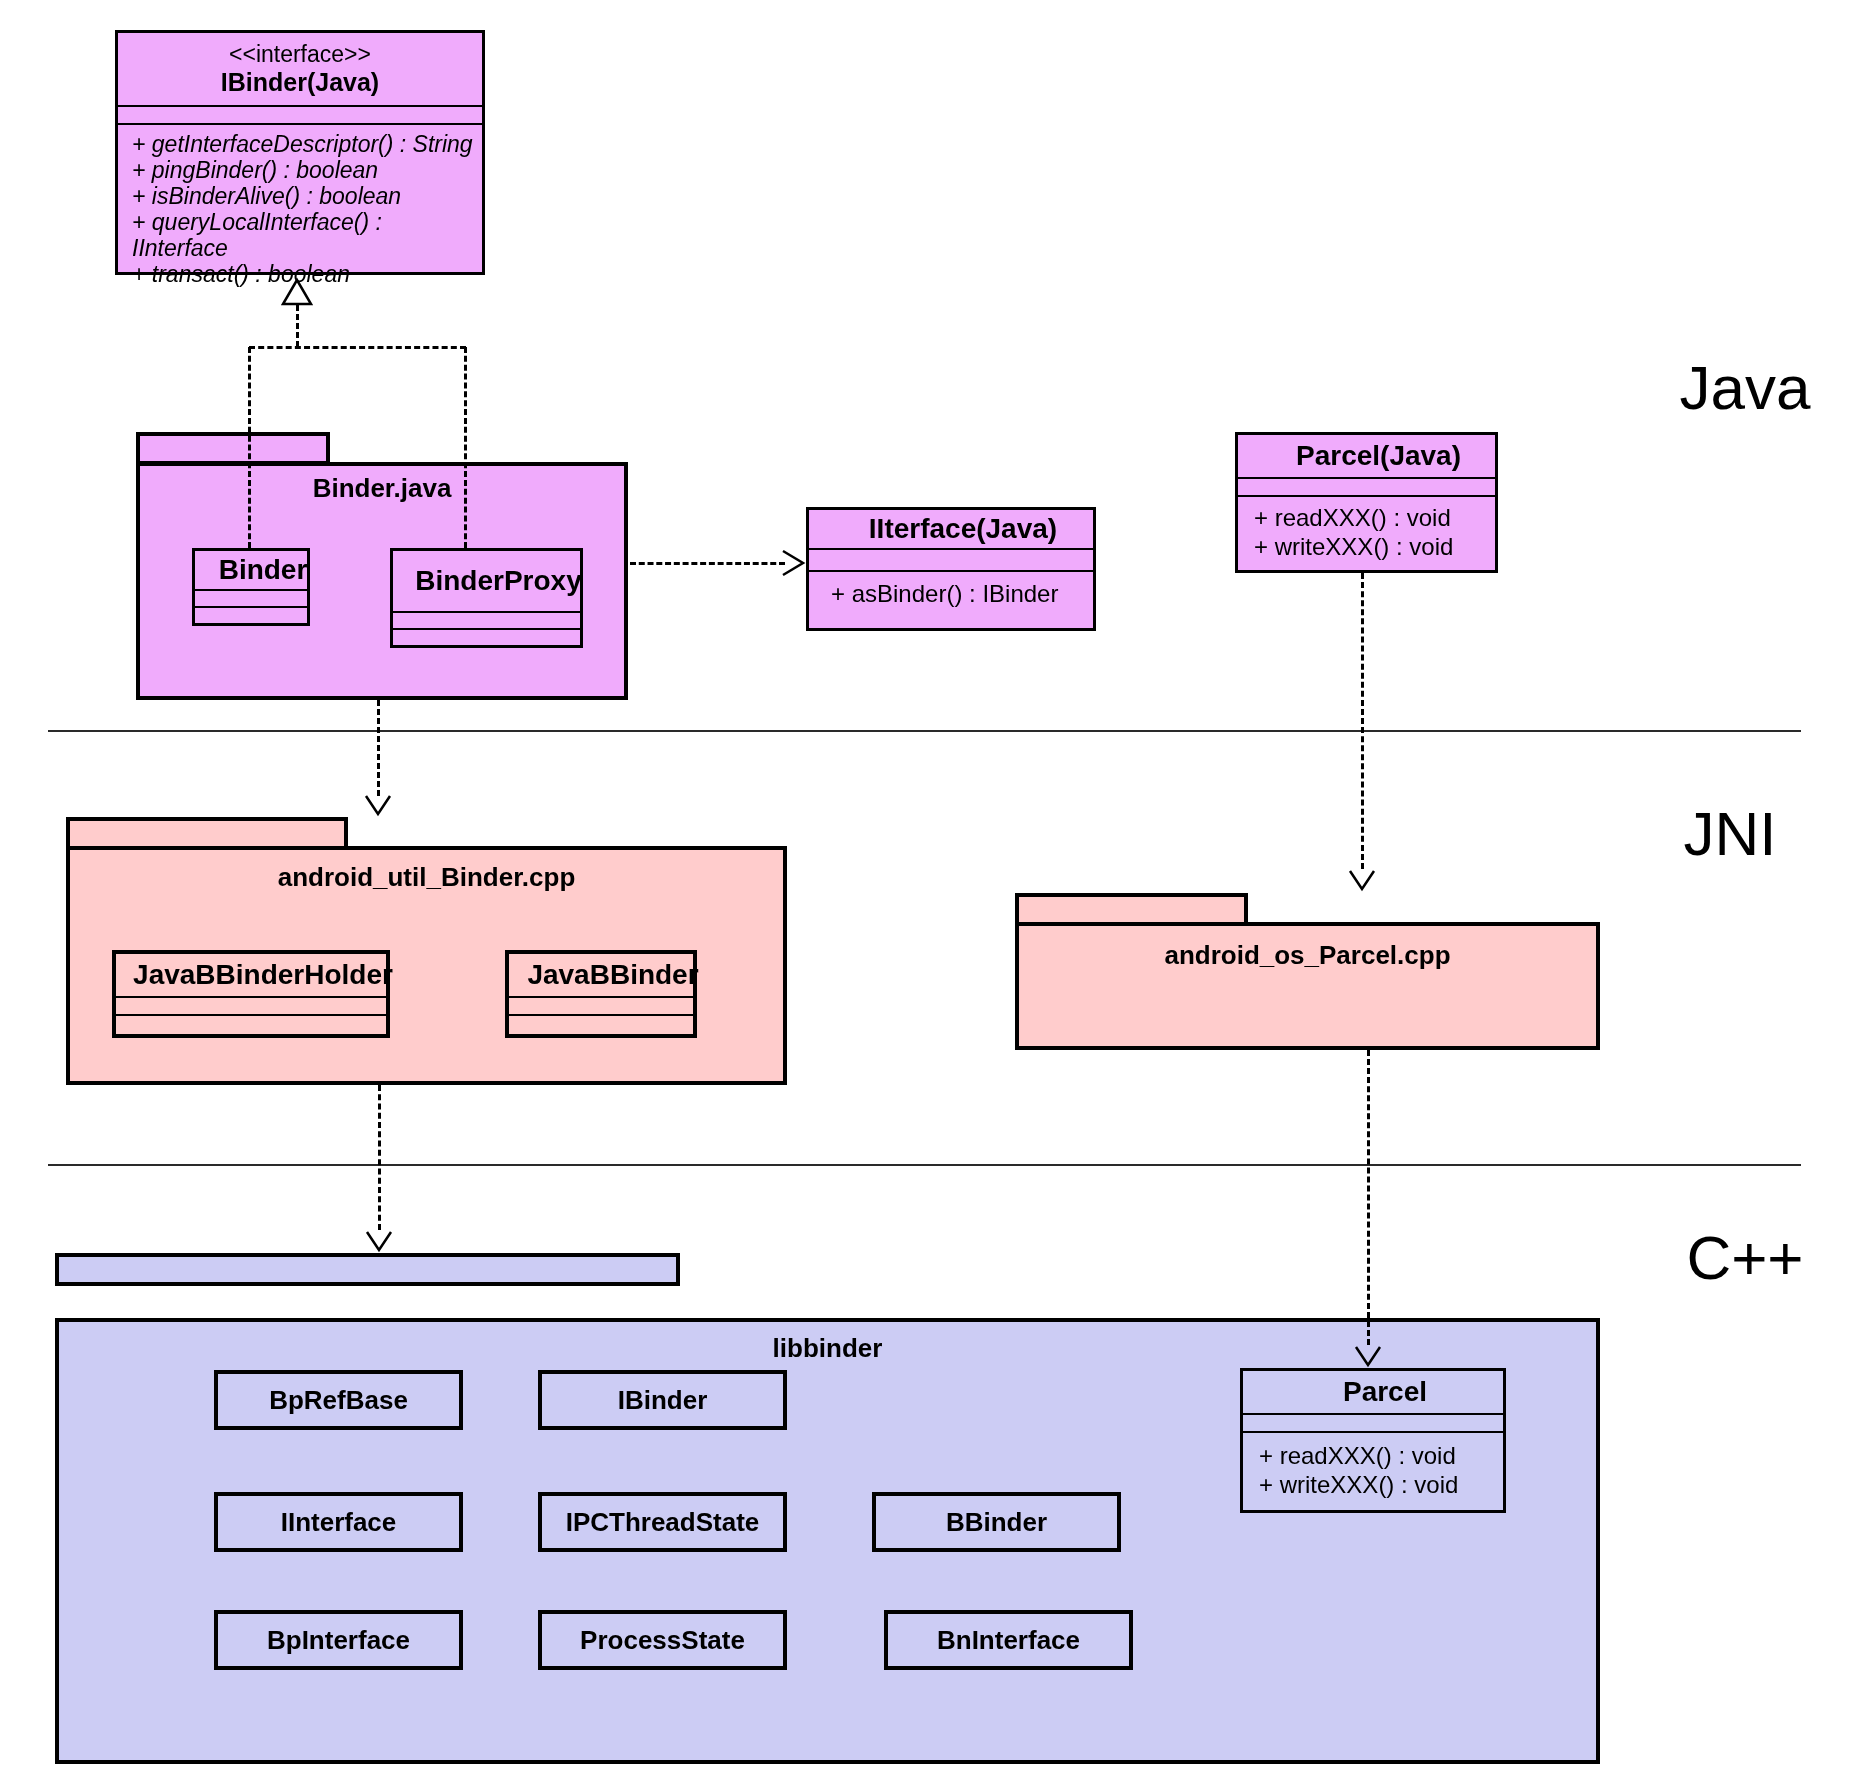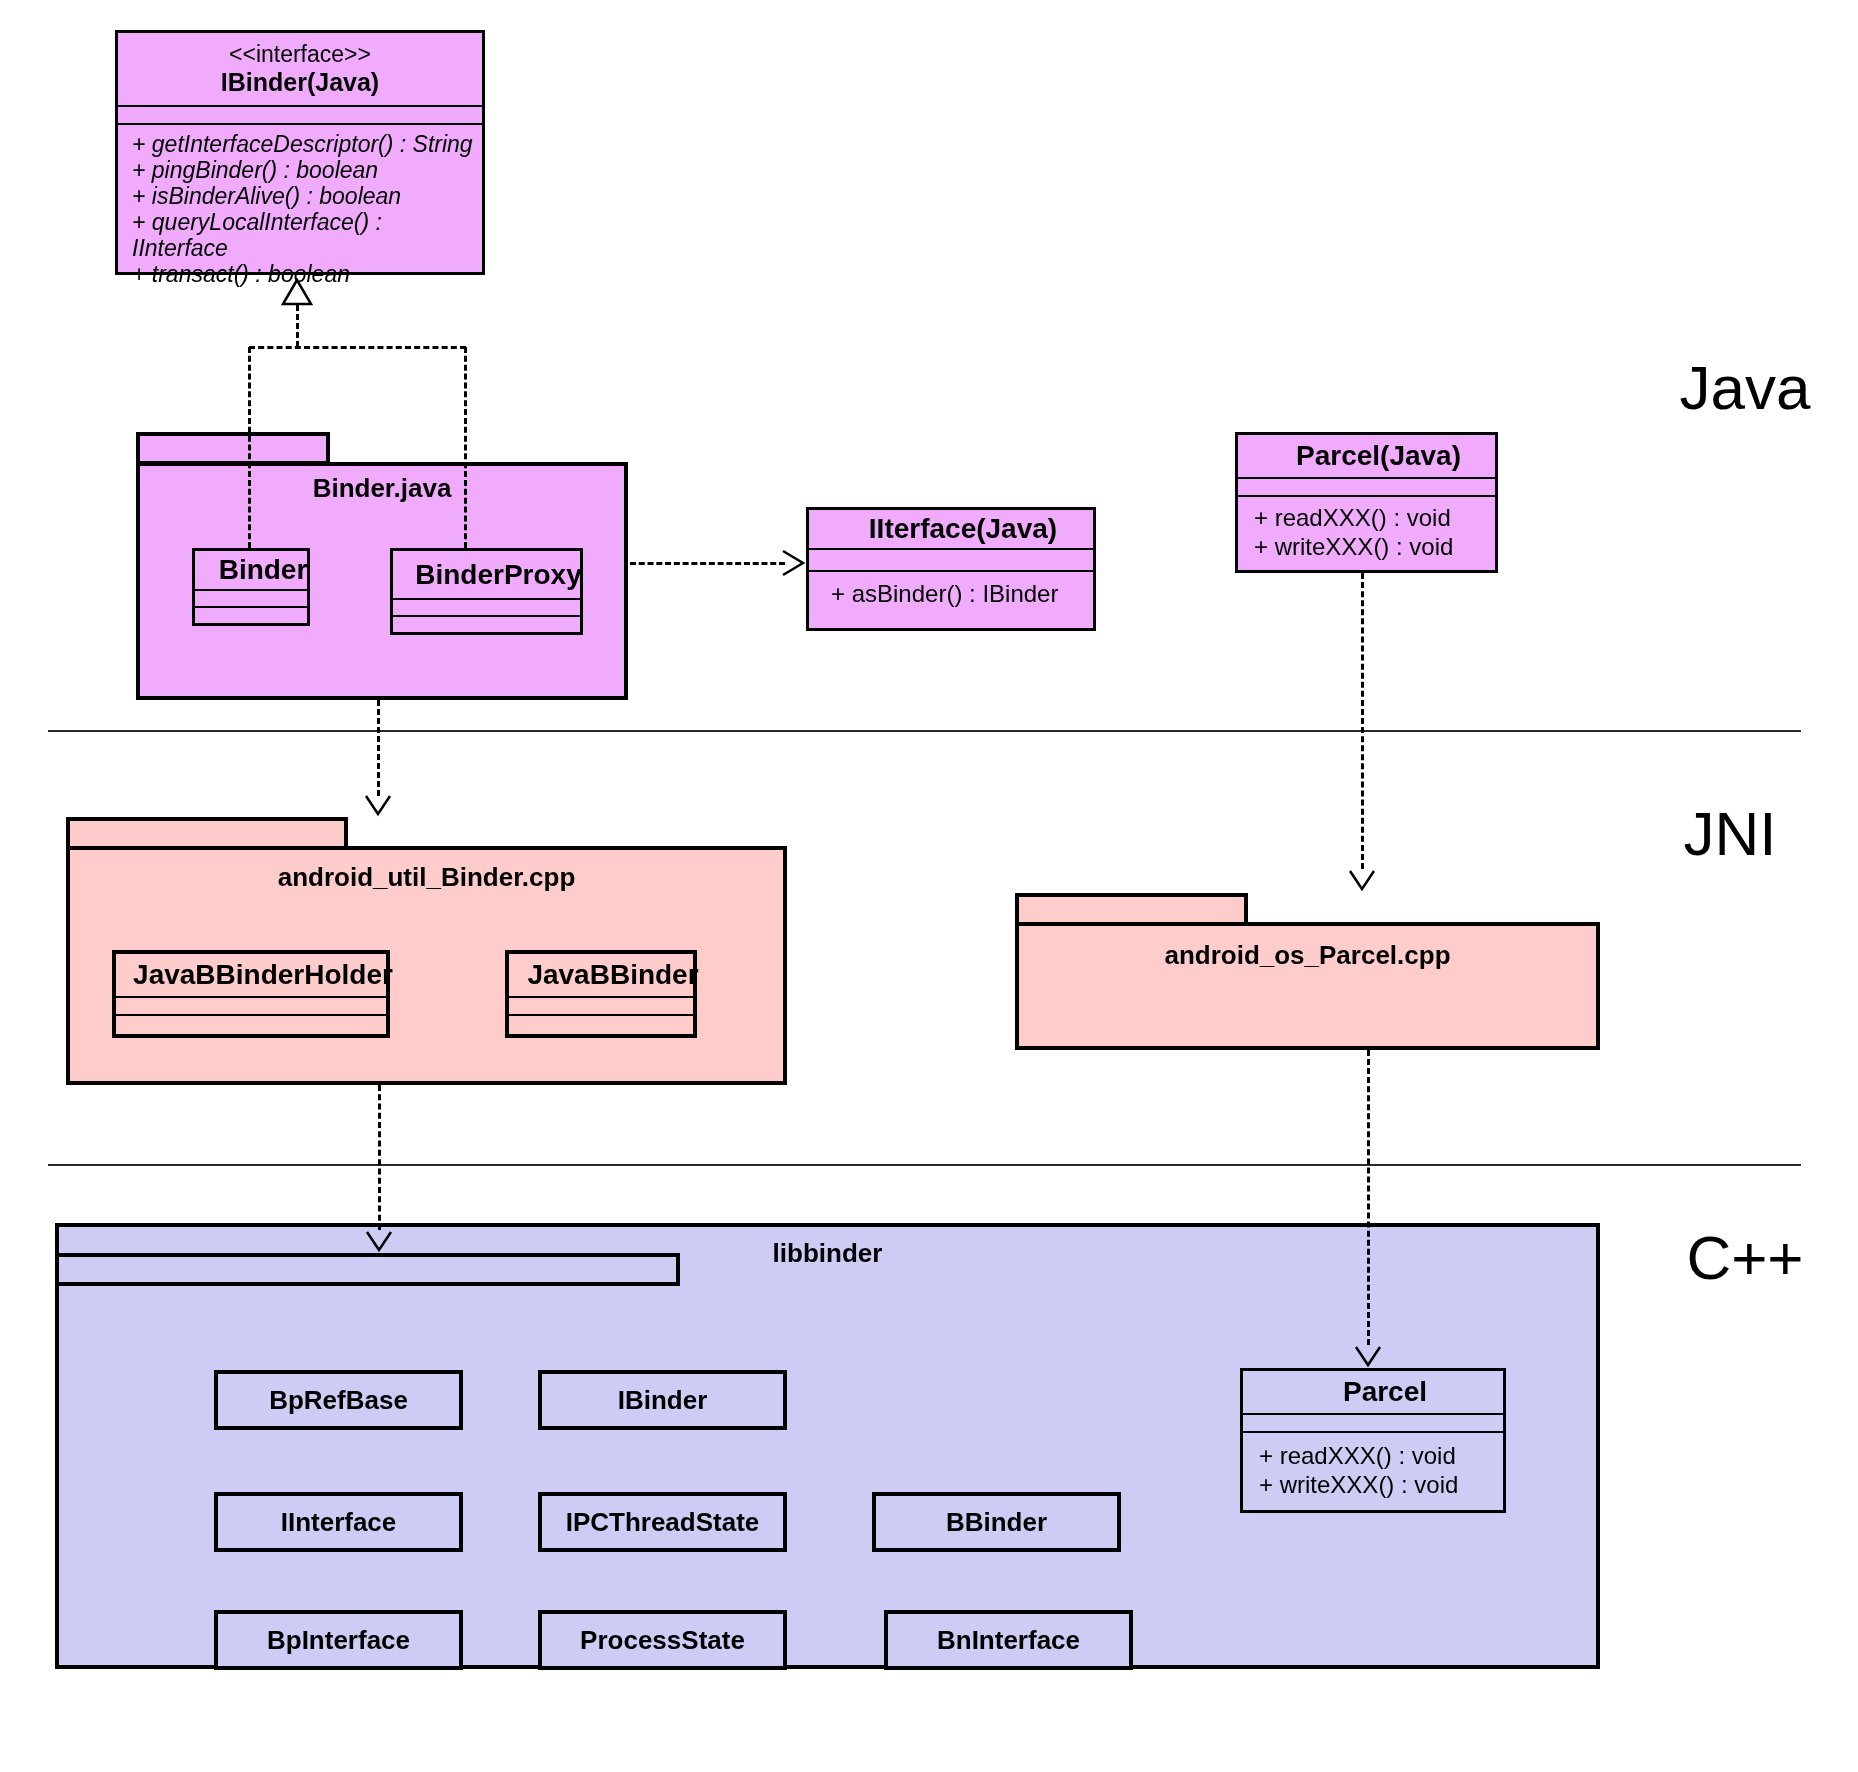--- a/index.html
+++ b/index.html
@@ -76,21 +76,21 @@
   <div class="abs pkg-body blue" style="left:136px;top:462px;width:492px;height:238px">
     <div class="pkg-title" style="padding-top:7px">Binder.java</div>
   </div>
 
   <div class="abs clsbox blue" style="left:192px;top:548px;width:118px;height:78px">
     <div class="cls-title" style="flex:1">Binder</div>
     <div class="comp-line" style="height:15px"></div>
     <div class="comp-line" style="height:15px"></div>
   </div>
 
-  <div class="abs clsbox blue" style="left:390px;top:548px;width:193px;height:87px">
+  <div class="abs clsbox blue" style="left:390px;top:548px;width:193px;height:100px">
     <div class="cls-title" style="flex:1">BinderProxy</div>
     <div class="comp-line" style="height:15px"></div>
     <div class="comp-line" style="height:15px"></div>
   </div>
 
   <div class="abs hdash" style="left:630px;top:562px;width:155px"></div>
   <svg class="abs arrowhead" style="left:780px;top:548px" width="26" height="30">
     <path d="M3,3 L23,15 L3,27" fill="none" stroke="#000000" stroke-width="2.5"></path>
   </svg>
 
@@ -148,21 +148,21 @@
   </div>
 
   <div class="abs sepline" style="left:48px;top:1164px;width:1753px"></div>
 
   <div class="abs vdash" style="left:378px;top:1085px;height:145px"></div>
   <svg class="abs arrowhead" style="left:364px;top:1229px" width="30" height="24">
     <path d="M3,3 L15,21 L27,3" fill="none" stroke="#000000" stroke-width="2.5"></path>
   </svg>
 
   <div class="abs pkg-tab purple" style="left:55px;top:1253px;width:625px;height:33px"></div>
-  <div class="abs pkg-body purple" style="left:55px;top:1223px;width:1545px;height:446px">
+  <div class="abs pkg-body purple" style="left:55px;top:1318px;width:1545px;height:446px">
     <div class="pkg-title" style="padding-top:11px">libbinder</div>
   </div>
 
   <div class="abs plain purple" style="left:214px;top:1370px;width:249px;height:60px">BpRefBase</div>
   <div class="abs plain purple" style="left:538px;top:1370px;width:249px;height:60px">IBinder</div>
 
   <div class="abs plain purple" style="left:214px;top:1492px;width:249px;height:60px">IInterface</div>
   <div class="abs plain purple" style="left:538px;top:1492px;width:249px;height:60px">IPCThreadState</div>
   <div class="abs plain purple" style="left:872px;top:1492px;width:249px;height:60px">BBinder</div>
 

